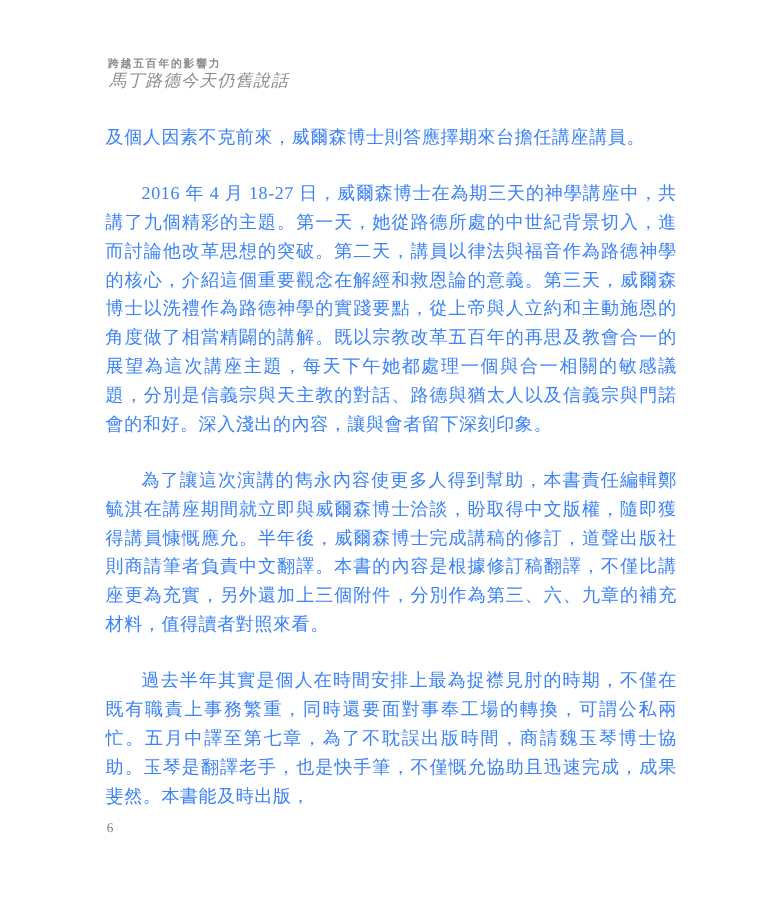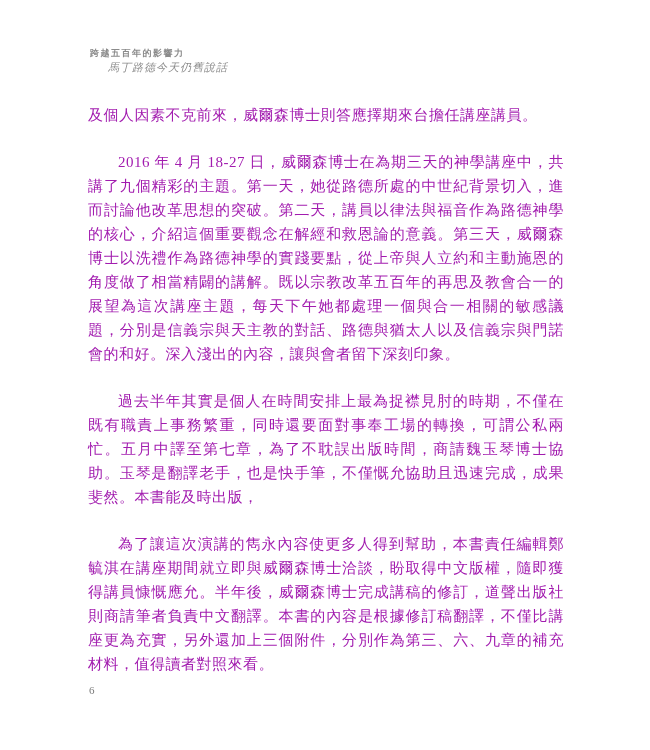--- a/index.html
+++ b/index.html
@@ -21,32 +21,32 @@
     top: 47px;
     color: #8b8b8b;
     line-height: 1.35;
   }
   .running-head .book-title {
     font-size: 9px;
     letter-spacing: 1.5px;
     font-weight: bold;
   }
   .running-head .book-subtitle {
-    font-size: 11px;
+    font-size: 14px;
     font-style: italic;
     letter-spacing: 1px;
-    margin-left: 18px;
+    margin-left: 1px;
     margin-top: 1px;
   }
   .body-text {
     position: absolute;
     left: 88px;
     top: 103px;
     width: 476px;
-    color: #a21caf;
+    color: #3b82f6;
     font-size: 15px;
     line-height: 24px;
     text-align: justify;
     text-justify: inter-ideograph;
     letter-spacing: 0.5px;
   }
   .body-text p {
     margin: 0 0 23px 0;
   }
   .body-text p.indent {
@@ -66,19 +66,19 @@
 <div class="page">
 
   <div class="running-head">
     <div class="book-title">跨越五百年的影響力</div>
     <div class="book-subtitle">馬丁路德今天仍舊說話</div>
   </div>
 
   <div class="body-text">
     <p>及個人因素不克前來，威爾森博士則答應擇期來台擔任講座講員。</p>
     <p class="indent">2016 年 4 月 18-27 日，威爾森博士在為期三天的神學講座中，共講了九個精彩的主題。第一天，她從路德所處的中世紀背景切入，進而討論他改革思想的突破。第二天，講員以律法與福音作為路德神學的核心，介紹這個重要觀念在解經和救恩論的意義。第三天，威爾森博士以洗禮作為路德神學的實踐要點，從上帝與人立約和主動施恩的角度做了相當精闢的講解。既以宗教改革五百年的再思及教會合一的展望為這次講座主題，每天下午她都處理一個與合一相關的敏感議題，分別是信義宗與天主教的對話、路德與猶太人以及信義宗與門諾會的和好。深入淺出的內容，讓與會者留下深刻印象。</p>
+    <p class="indent">為了讓這次演講的雋永內容使更多人得到幫助，本書責任編輯鄭毓淇在講座期間就立即與威爾森博士洽談，盼取得中文版權，隨即獲得講員慷慨應允。半年後，威爾森博士完成講稿的修訂，道聲出版社則商請筆者負責中文翻譯。本書的內容是根據修訂稿翻譯，不僅比講座更為充實，另外還加上三個附件，分別作為第三、六、九章的補充材料，值得讀者對照來看。</p>
     <p class="indent">過去半年其實是個人在時間安排上最為捉襟見肘的時期，不僅在既有職責上事務繁重，同時還要面對事奉工場的轉換，可謂公私兩忙。五月中譯至第七章，為了不耽誤出版時間，商請魏玉琴博士協助。玉琴是翻譯老手，也是快手筆，不僅慨允協助且迅速完成，成果斐然。本書能及時出版，</p>
-    <p class="indent">為了讓這次演講的雋永內容使更多人得到幫助，本書責任編輯鄭毓淇在講座期間就立即與威爾森博士洽談，盼取得中文版權，隨即獲得講員慷慨應允。半年後，威爾森博士完成講稿的修訂，道聲出版社則商請筆者負責中文翻譯。本書的內容是根據修訂稿翻譯，不僅比講座更為充實，另外還加上三個附件，分別作為第三、六、九章的補充材料，值得讀者對照來看。</p>
   </div>
 
   <div class="page-number">6</div>
 
 </div>
 
 </body></html>

